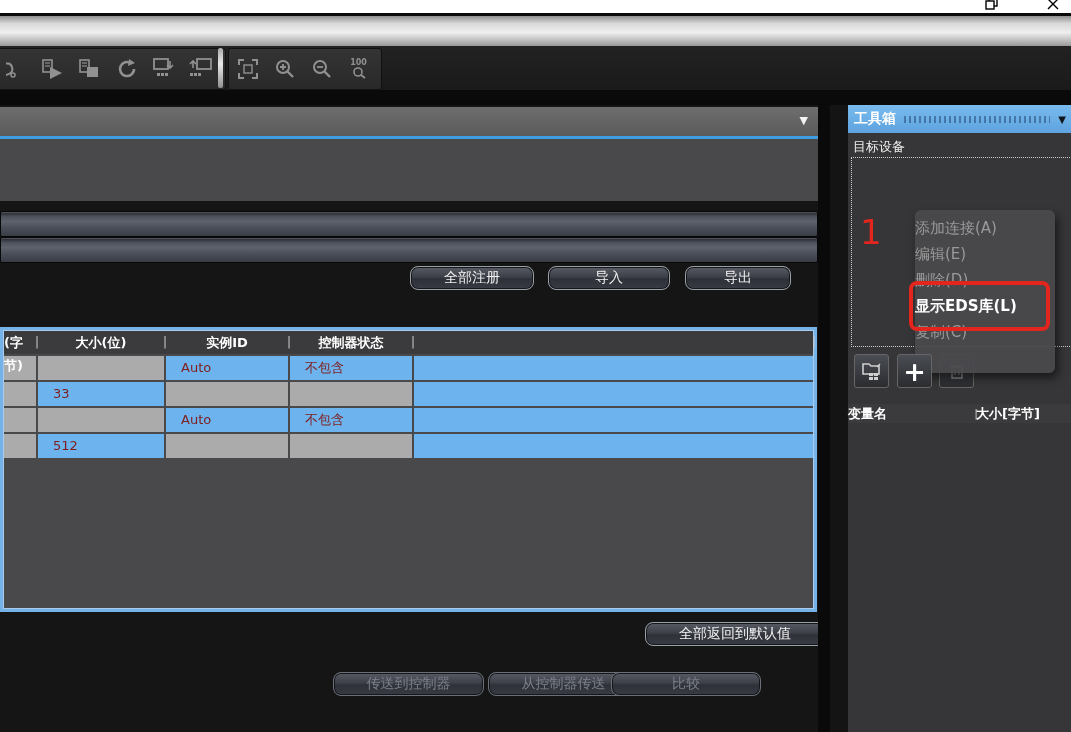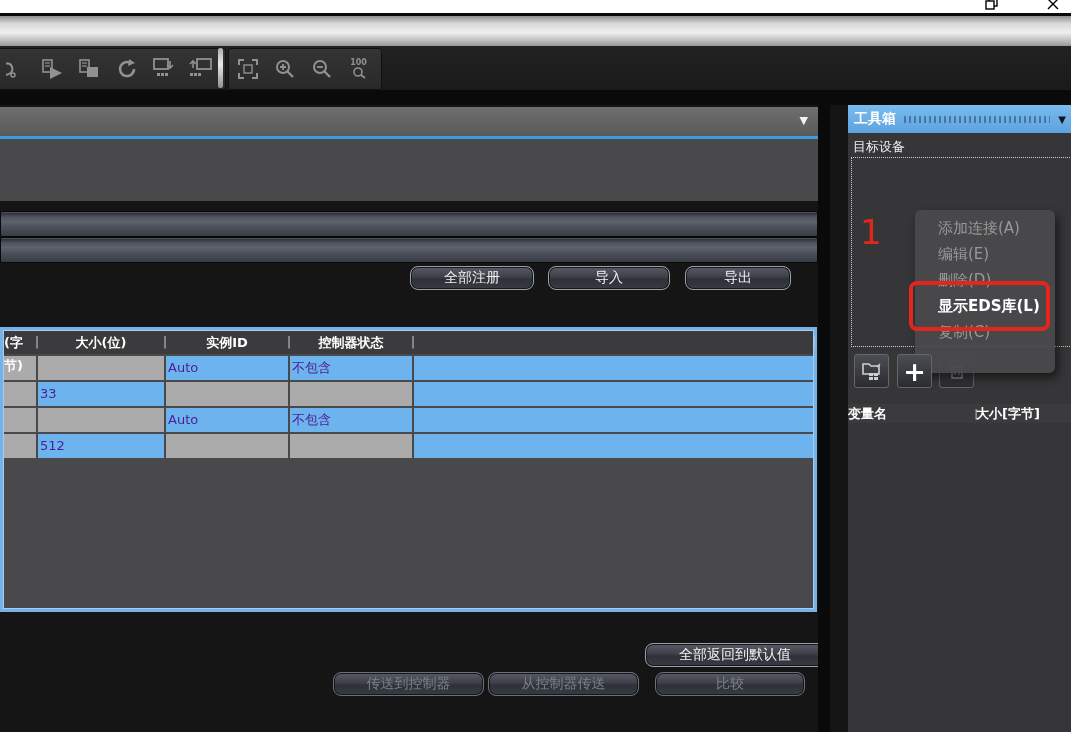--- a/index.html
+++ b/index.html
@@ -42,21 +42,21 @@
   .btn.disabled{color:#7b818b;border-color:#6a6f78;}
 
   
   .dtable{left:0;top:222px;width:811px;height:279px;border:3px solid #74b2e8;
     box-shadow:inset 0 0 0 1px #a9ccee;background:#49494c;}
   .thead{display:flex;gap:2px;height:23px;background:#3b3b3d;margin:1px 1px 2px 1px;}
   .thead .hc{position:relative;color:#fff;font-size:13px;font-weight:bold;line-height:23px;text-align:center;background:#3b3b3d;}
   .thead .hc::after{content:"|";position:absolute;right:-3px;top:0;color:#c8c8c8;font-weight:normal;font-size:12px;}
   .thead .hc.c0{text-align:left;}
   .trow{display:flex;gap:2px;height:24px;margin:0 1px 2px 1px;}
-  .cell{background:#ababab;font-size:13px;color:#4c1d95;line-height:24px;padding-left:2px;box-sizing:border-box;overflow:hidden;white-space:nowrap;}
+  .cell{background:#ababab;font-size:13px;color:#7f1d1d;line-height:24px;padding-left:15px;box-sizing:border-box;overflow:hidden;white-space:nowrap;}
   .cell.hl{background:#6db4ee;}
   .c0{width:32px;flex:none;}
   .c1{width:126px;flex:none;}
   .c2{width:122px;flex:none;}
   .c3{width:122px;flex:none;}
   .c4{flex:1;}
 
   
   .rdivider{left:818px;top:105px;width:12px;height:627px;background:#0a0a0a;}
   .toolbox{left:848px;top:105px;width:241px;height:627px;background:#363638;}
@@ -78,21 +78,21 @@
   .devbtn.b3{left:91px;z-index:2;}
   .varhead{left:0;top:299px;width:241px;height:19px;background:#3b3b3d;display:flex;}
   .varhead .vh{color:#fff;font-size:13px;font-weight:bold;line-height:19px;position:relative;}
   .varhead .vh1{width:128px;}
   .varhead .vh1::after{content:"|";position:absolute;right:-2px;top:0;color:#c8c8c8;font-weight:normal;font-size:11px;}
   .varhead .vh2{flex:1;}
 
   
   .ctxmenu{left:67px;top:105px;width:140px;height:163px;z-index:4;border-radius:6px;
     background:rgba(73,73,76,0.93);box-shadow:3px 5px 10px rgba(0,0,0,.55);padding-top:5px;box-sizing:border-box;}
-  .menu-item{height:26px;line-height:26px;padding-left:23px;font-size:15px;color:#999;}
+  .menu-item{height:26px;line-height:26px;font-size:15px;color:#999;}
   .menu-item.enabled{color:#fff;font-weight:bold;}
   .redbox{left:61px;top:176px;width:133px;height:42px;border:4px solid #e3261d;border-radius:8px;z-index:9;}
 </style>
 </head>
 <body>
 
 <div class="stage">
 
   <div class="abs titlebar">
     <span class="winbtn" style="left:985px;">
@@ -238,25 +238,25 @@
       </div>
       <div class="trow">
         <div class="cell c0"></div>
         <div class="cell c1 hl">512</div>
         <div class="cell c2"></div>
         <div class="cell c3"></div>
         <div class="cell c4 hl"></div>
       </div>
     </div>
 
-    <div class="btn" style="left:645px;top:538px;width:180px;">全部返回到默认值</div>
+    <div class="btn" style="left:645px;top:517px;width:180px;">全部返回到默认值</div>
 
     <div class="btn disabled" style="left:333px;top:567px;width:151px;">传送到控制器</div>
     <div class="btn disabled" style="left:488px;top:567px;width:151px;">从控制器传送</div>
-    <div class="btn disabled" style="left:655px;top:567px;width:150px;">比较</div>
+    <div class="btn disabled" style="left:611px;top:567px;width:150px;">比较</div>
   </div>
 
   <div class="abs rdivider"></div>
   <div class="abs toolbox">
     <div class="abs tbheader">
       <span class="ttl">工具箱</span>
       <span class="dots"></span>
       <span class="arr">▼</span>
       <span class="pin">
         <svg width="11" height="15" viewBox="0 0 11 15">

